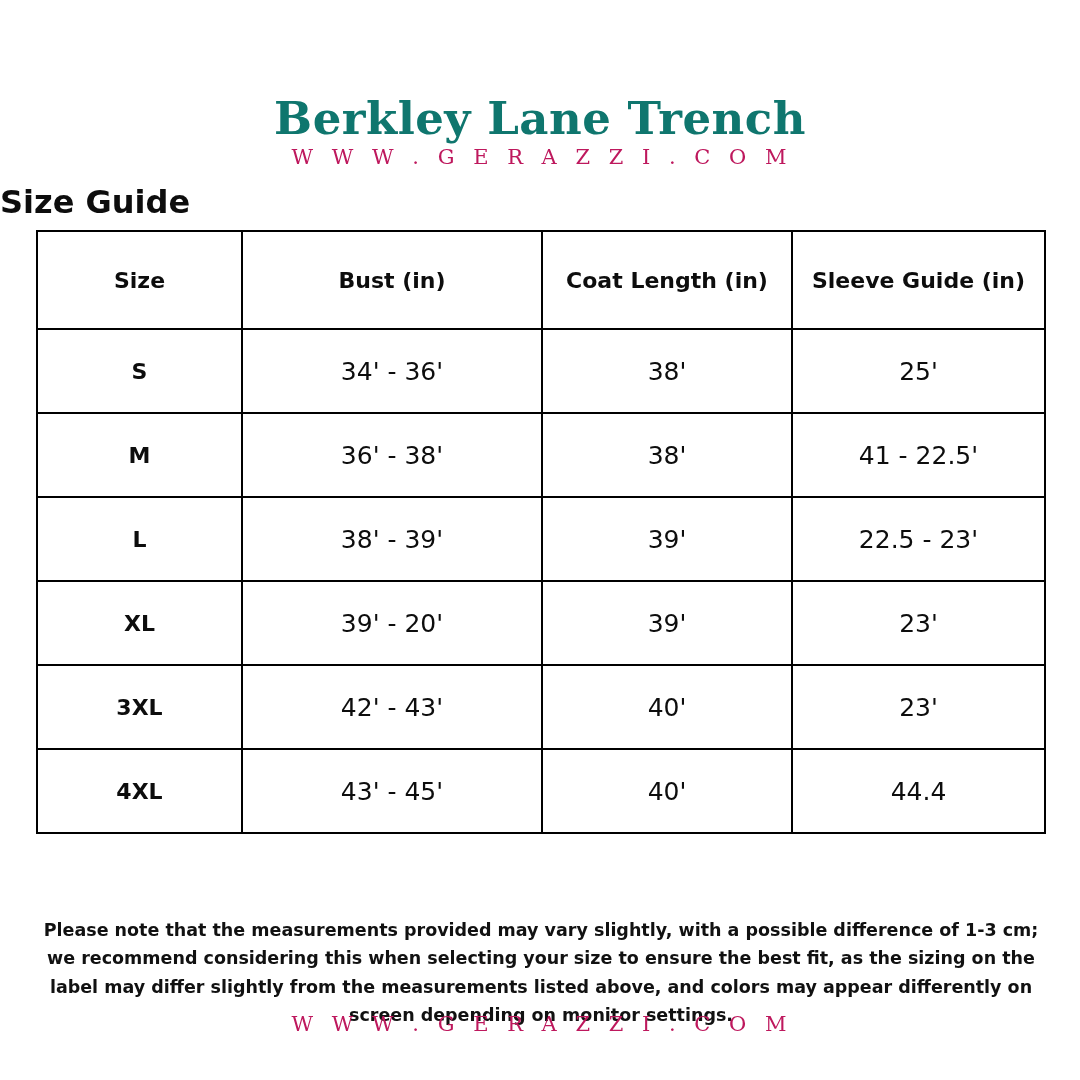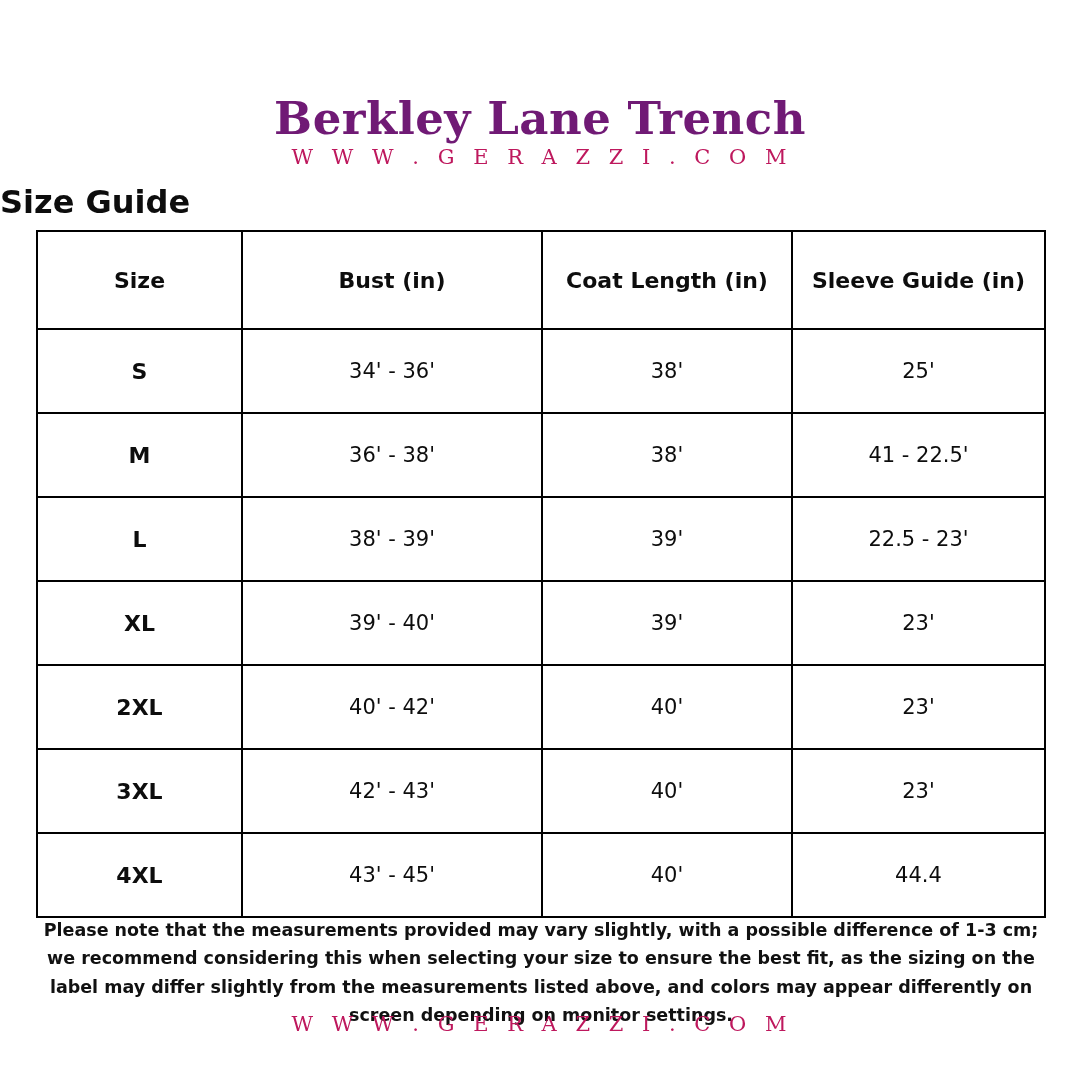--- a/index.html
+++ b/index.html
@@ -44,21 +44,21 @@
   .title {
     position: absolute;
     top: 92px;
     left: 0;
     width: 100%;
     text-align: center;
     font-family: "DejaVu Serif", serif;
     font-weight: bold;
     font-size: 45px;
     letter-spacing: 0.5px;
-    color: #701a75;
+    color: #0f766e;
     z-index: 2;
   }
   .subtitle {
     position: absolute;
     top: 183px;
     left: 0;
     width: 100%;
     text-align: left;
     font-family: "DejaVu Sans", sans-serif;
     font-weight: bold;
@@ -80,21 +80,21 @@
     table-layout: fixed;
     padding-left: 44px;
   }
   table.size-table th,
   table.size-table td {
     border: 2px solid #000000;
     text-align: center;
     vertical-align: middle;
     padding: 0;
     height: 82px;
-    font-size: 21px;
+    font-size: 25px;
     color: #0d0d0d;
   }
   table.size-table thead th {
     height: 96px;
     font-weight: bold;
     font-size: 22px;
   }
   table.size-table tbody td.size-cell {
     font-weight: bold;
     font-size: 22px;
@@ -157,28 +157,22 @@
           <td>41 - 22.5'</td>
         </tr>
         <tr>
           <td class="size-cell">L</td>
           <td>38' - 39'</td>
           <td>39'</td>
           <td>22.5 - 23'</td>
         </tr>
         <tr>
           <td class="size-cell">XL</td>
-          <td>39' - 40'</td>
+          <td>39' - 20'</td>
           <td>39'</td>
-          <td>23'</td>
-        </tr>
-        <tr>
-          <td class="size-cell">2XL</td>
-          <td>40' - 42'</td>
-          <td>40'</td>
           <td>23'</td>
         </tr>
         <tr>
           <td class="size-cell">3XL</td>
           <td>42' - 43'</td>
           <td>40'</td>
           <td>23'</td>
         </tr>
         <tr>
           <td class="size-cell">4XL</td>

